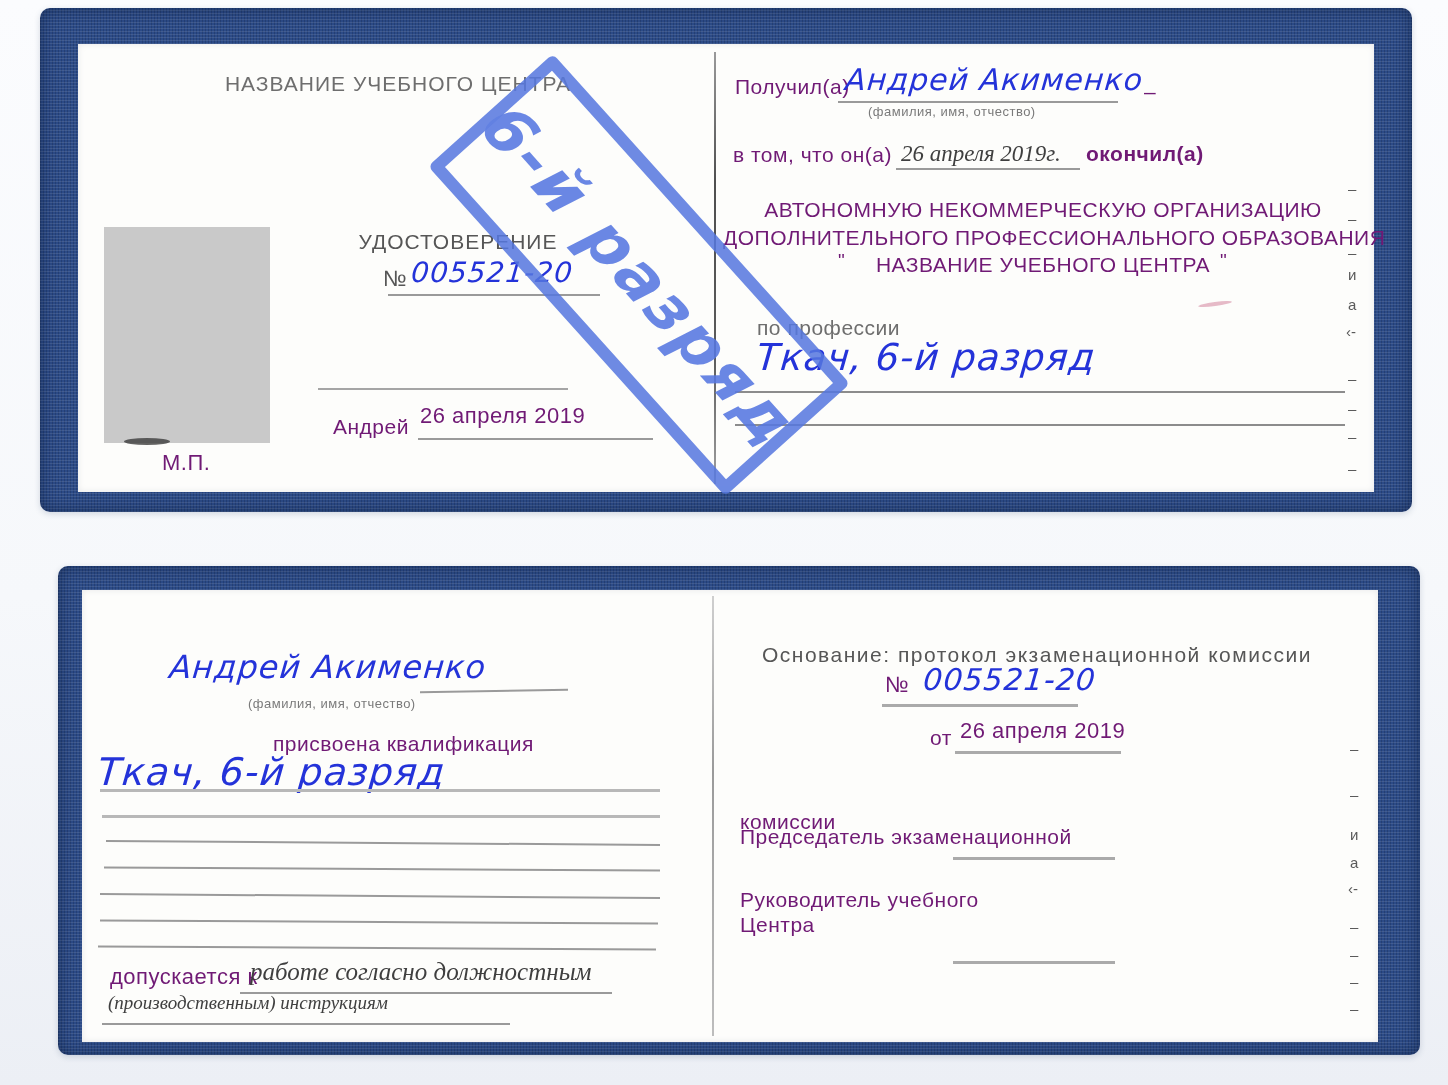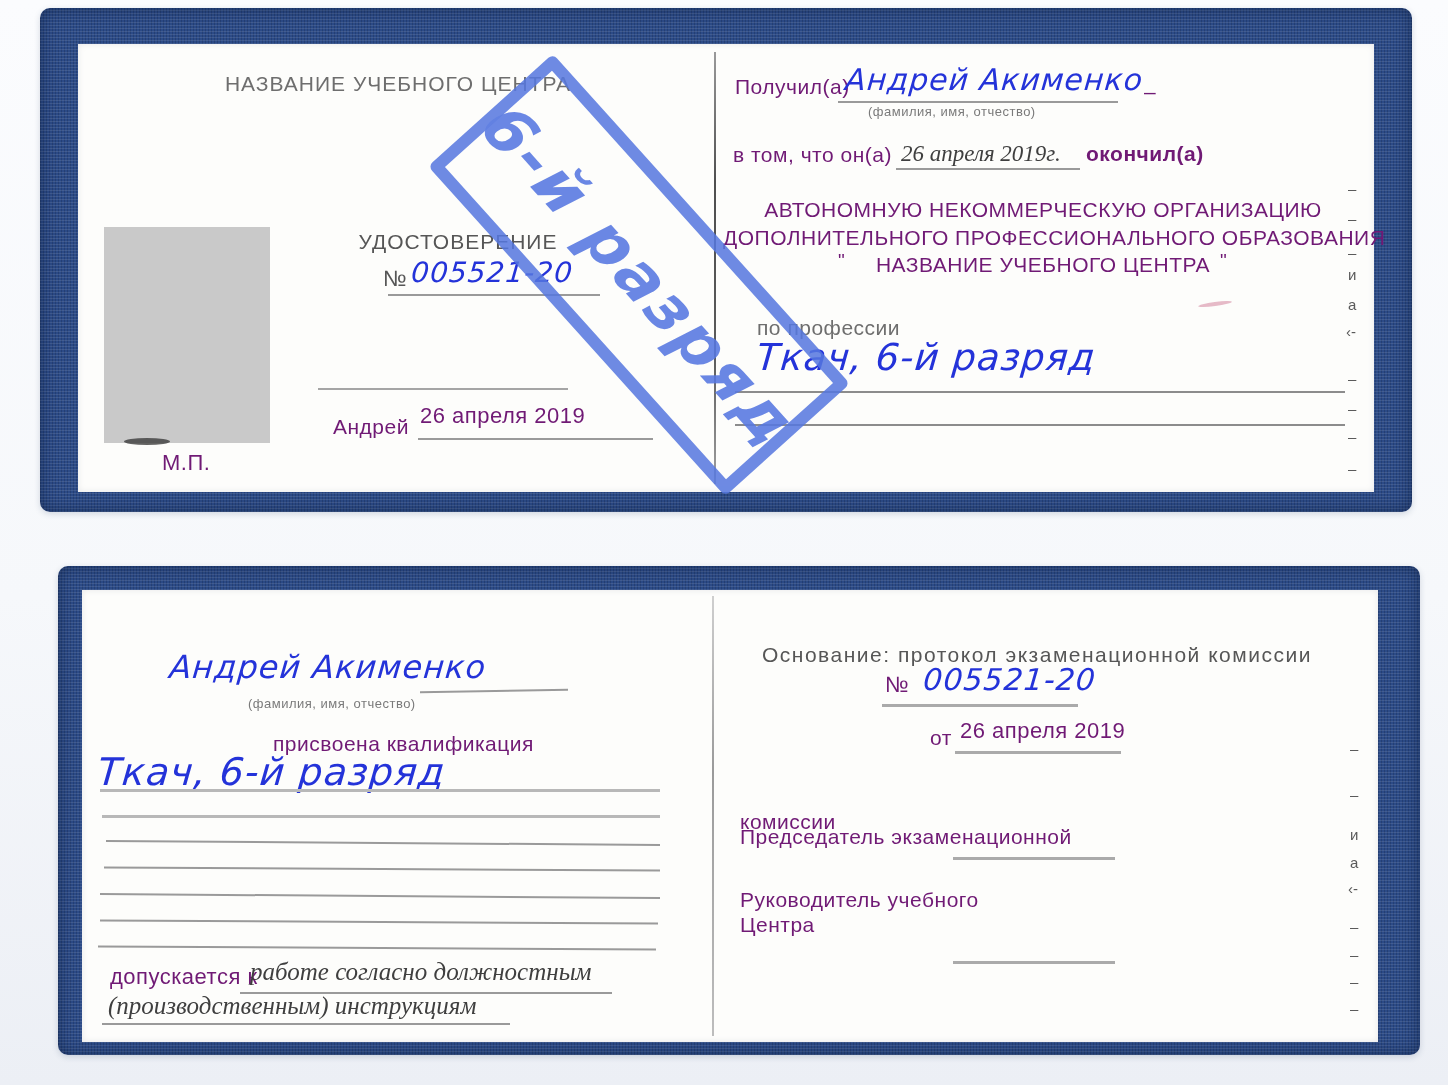--- a/index.html
+++ b/index.html
@@ -128,21 +128,21 @@
     <div class="line-light" style="left:20px;top:225px;width:558px;"></div>
     <div class="line-thin" style="left:24px;top:252px;width:554px;transform:rotate(.4deg);"></div>
     <div class="line-thin" style="left:22px;top:278px;width:556px;transform:rotate(.3deg);"></div>
     <div class="line-thin" style="left:18px;top:305px;width:560px;transform:rotate(.4deg);"></div>
     <div class="line-thin" style="left:18px;top:331px;width:558px;transform:rotate(.3deg);"></div>
     <div class="line-thin" style="left:16px;top:357px;width:558px;transform:rotate(.3deg);"></div>
 
     <div class="print print-dark" style="left:28px;top:374px;font-size:22px;">допускается к</div>
     <div class="serifit" style="left:168px;top:368px;font-size:25px;">работе согласно должностным</div>
     <div class="line-thin" style="left:158px;top:402px;width:372px;"></div>
-    <div class="serifit" style="left:26px;top:402px;font-size:25px;">(производственным) инструкциям</div>
+    <div class="serifit" style="left:26px;top:402px;font-size:19px;">(производственным) инструкциям</div>
     <div class="line-thin" style="left:20px;top:433px;width:408px;"></div>
 
     <div class="print" style="left:680px;top:37px;letter-spacing:1.5px;margin-top:16px;">Основание:  протокол экзаменационной комиссии</div>
 
     <div class="print print-dark" style="left:803px;top:82px;font-size:22px;">№</div>
     <div class="hand" style="left:840px;top:72px;font-size:30px;">005521-20</div>
     <div class="line-light" style="left:800px;top:114px;width:196px;background:#aaaaaa;"></div>
 
     <div class="print print-dark" style="left:848px;top:136px;">от</div>
     <div class="print print-dark" style="left:878px;top:128px;font-size:22px;">26 апреля 2019</div>

